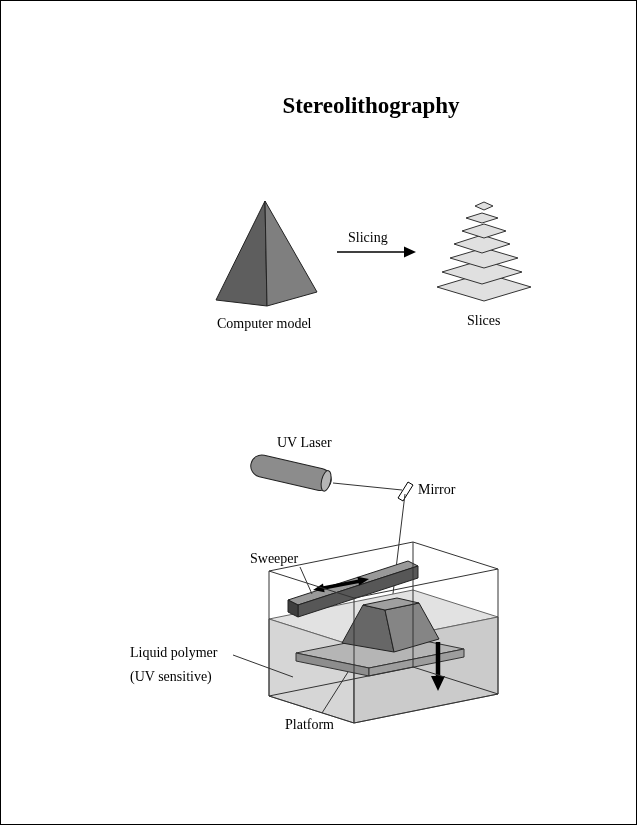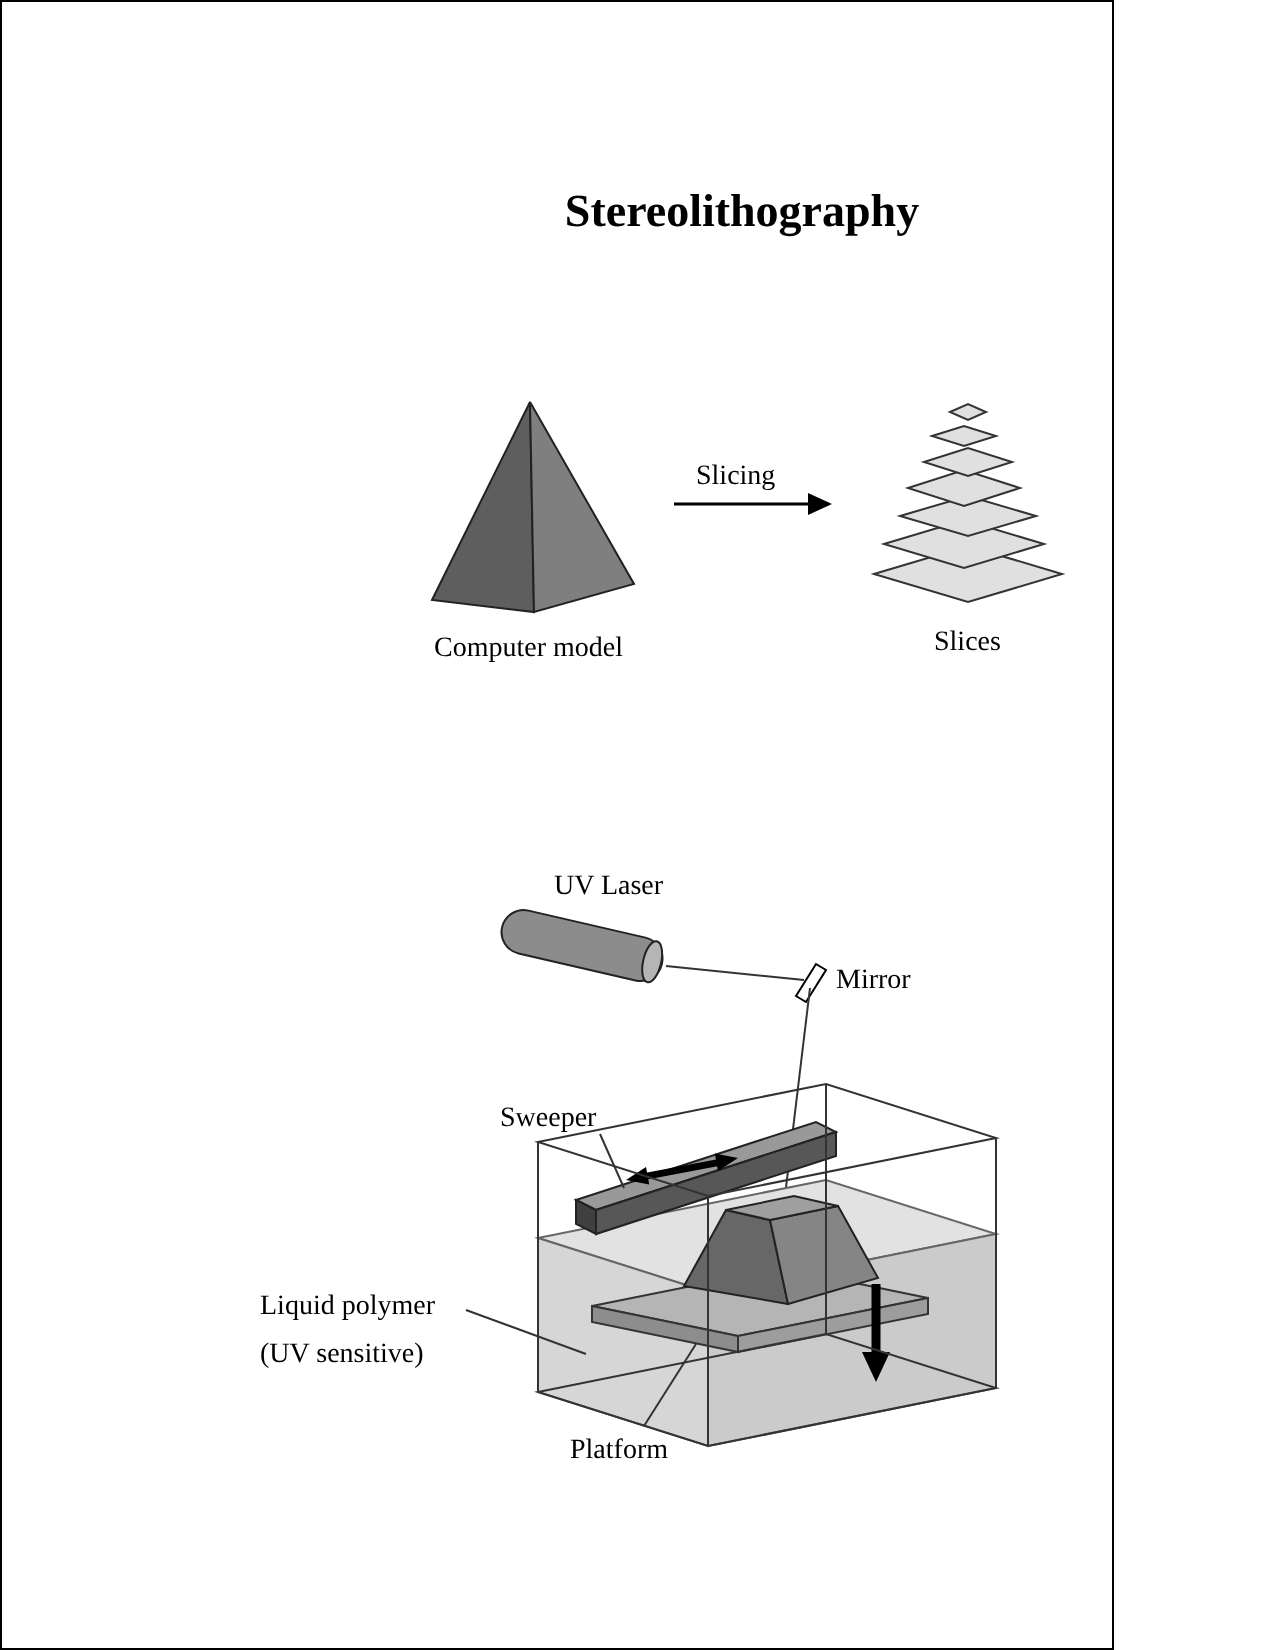--- a/index.html
+++ b/index.html
@@ -1,18 +1,18 @@
 <!DOCTYPE html>
 <html><head>
 <meta charset="utf-8">
 <style>
   html,body{margin:0;padding:0;background:#fff;}
   .page{
     position:relative;
-    width:557px;height:825px;
+    width:637px;height:825px;
     box-sizing:border-box;
     border:1px solid #000;
     background:#ffffff;
     overflow:hidden;
   }
   svg{display:block;}
   .ttl{
     font-family:"Liberation Serif", serif;
     font-size:23px;
     font-weight:bold;

